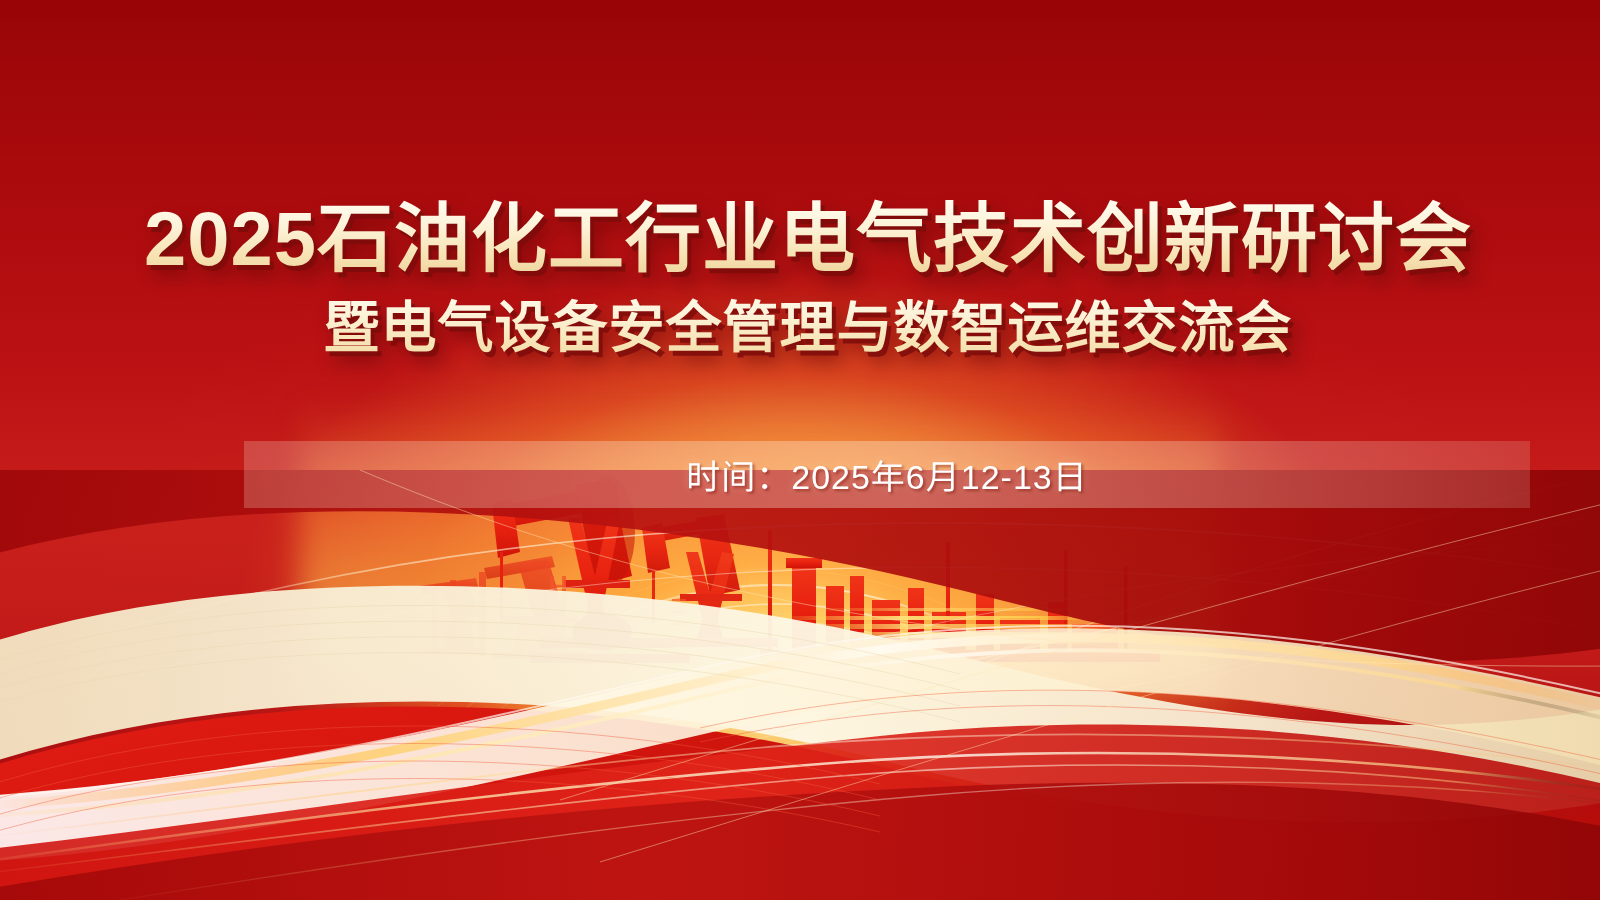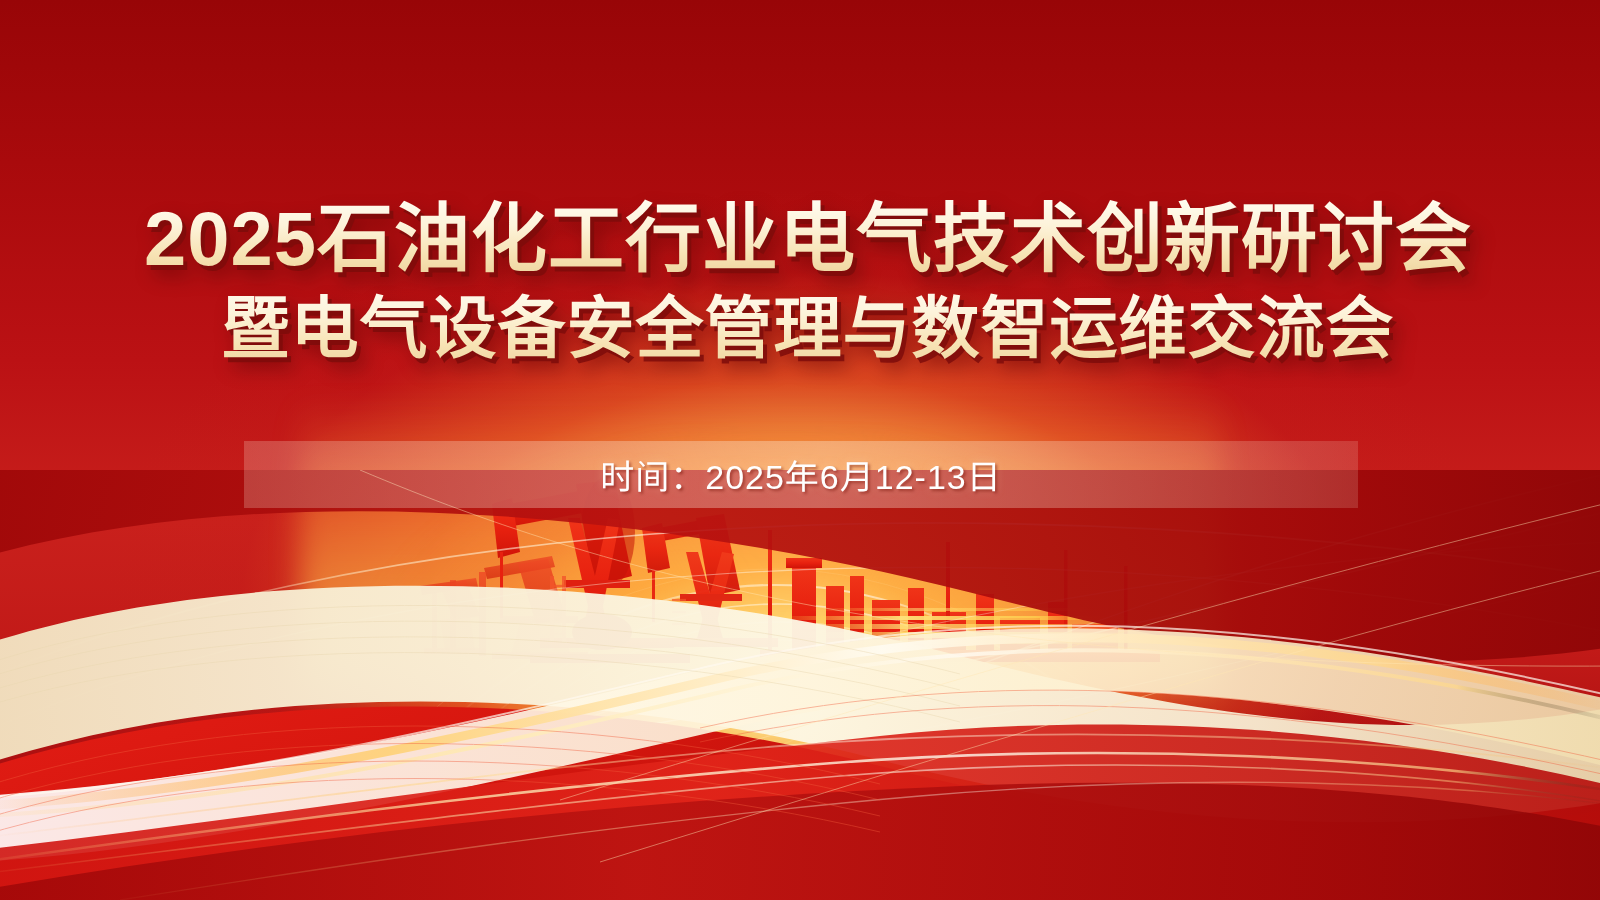--- a/index.html
+++ b/index.html
@@ -60,26 +60,26 @@
     font-weight:bold;
     letter-spacing:1px;
     white-space:nowrap;
     background:linear-gradient(180deg,#fffdf3 0%,#fdf3da 34%,#f7e3b4 68%,#ecd099 100%);
     -webkit-background-clip:text;
     background-clip:text;
     color:transparent;
     -webkit-text-fill-color:transparent;
     filter:drop-shadow(4px 5px 0px rgba(126,12,10,0.85)) drop-shadow(6px 8px 9px rgba(90,5,5,0.45));
   }
-  .title-line.second { font-size:68px; line-height:92px; }
+  .title-line.second { font-size:56px; line-height:92px; }
 
   
   .info-bar {
     position:absolute;
-    left:244px; top:441px; width:1114px; height:67px;
+    left:244px; top:441px; width:1286px; height:67px;
     background:linear-gradient(90deg, rgba(255,240,220,0.22) 0%, rgba(255,240,225,0.30) 28%, rgba(255,245,230,0.34) 52%, rgba(255,238,218,0.26) 78%, rgba(255,235,215,0.16) 100%);
     display:flex; align-items:center; justify-content:center;
     gap:120px;
     z-index:7;
   }
   .info-item {
     font-size:34px;
     font-weight:normal;
     color:#ffffff;
     letter-spacing:1px;

